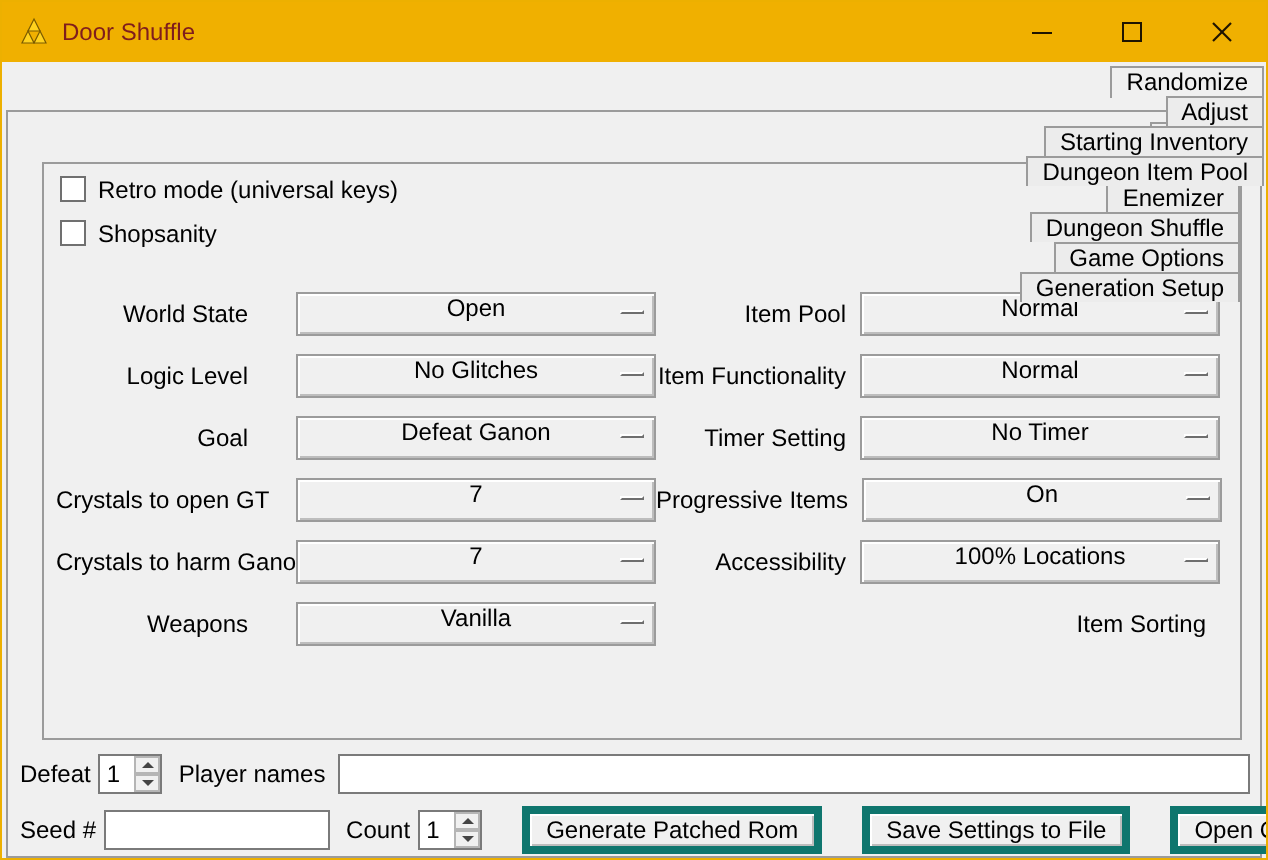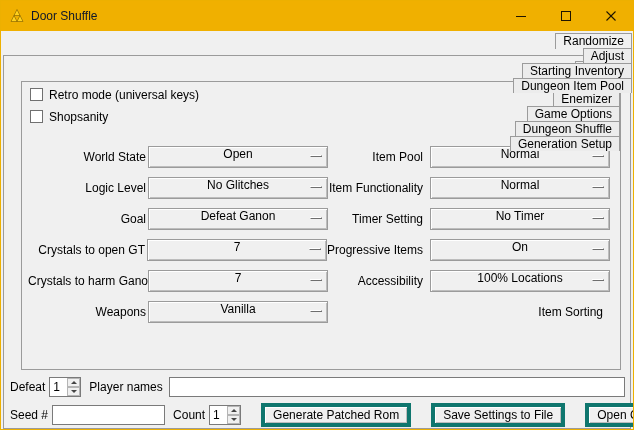--- a/index.html
+++ b/index.html
@@ -9,21 +9,21 @@
     font-family: "Liberation Sans", sans-serif;
     font-size: 12px; color: #000;
     background: #f0f0f0;
     border: 1px solid #edb000;
     position: relative;
     overflow: hidden;
   }
   
   .titlebar { height: 30px; background: #f0b000; display: flex; align-items: center; }
   .app-icon { width: 16px; height: 16px; margin: 0 6px 0 8px; flex: 0 0 auto; }
-  .title { font-size: 12px; color: #0f172a; white-space: nowrap; }
+  .title { font-size: 12px; color: #7f1d1d; white-space: nowrap; }
   .caption { margin-left: auto; display: flex; height: 100%; }
   .cap-btn { width: 45px; height: 100%; display: flex; align-items: center; justify-content: center; cursor: default; }
   
   .wbody { position: relative; height: 398px; background: #f0f0f0; }
   .tabs { display: flex; align-items: flex-end; position: relative; z-index: 5; font-size: 12px; flex-direction: column; }
   .outer-tabs { margin: 2px 0 0 3px; height: 20px; }
   .tab {
     display: flex; align-items: center;
     padding: 0 7px; height: 18px; white-space: nowrap;
     background: #ececec; border: 1px solid #9b9b9b; border-bottom: none;
@@ -37,21 +37,21 @@
   .inner-nb { position: absolute; left: 17px; right: 9px; top: 5px; }
   .inner-tabs { margin-left: 1px; height: 20px; }
   .inner-content { position: relative; border: 1px solid #9b9b9b; height: 289px; background: #f0f0f0; z-index: 1; }
   
   .checks { padding: 6px 0 0 8px; }
   .check-row { display: flex; align-items: flex-start; height: 22px; }
   .checkbox { width: 13px; height: 13px; background: #fff; border: 1px solid #707070; margin-right: 6px; flex: 0 0 auto; }
   
   .form { margin-top: 9px; }
   .form-row { display: flex; align-items: center; height: 31px; padding-left: 6px; padding-right: 10px; }
-  .flabel { width: 120px; text-align: right; padding-right: 2px; white-space: nowrap; }
+  .flabel { width: 120px; text-align: right; padding-right: 24px; white-space: nowrap; }
   .flabel-r { margin-left: auto; padding-right: 7px; white-space: nowrap; }
   .dd {
     position: relative; width: 180px; height: 22px; flex: 0 0 auto;
     background: #f0f0f0; border: 1px solid #9b9b9b;
     box-shadow: inset 1px 1px 0 #ffffff, inset -1px -1px 0 #bdbdbd;
     display: flex; justify-content: center; cursor: default;
   }
   .dd-ind {
     position: absolute; right: 5px; top: 8px; width: 12px; height: 2px;
     background: #f5f5f5; border: 1px solid; border-color: #ffffff #6e6e6e #6e6e6e #ffffff;
@@ -122,22 +122,22 @@
       <div class="tab">Dungeon Item Pool</div>
     </div>
 
     <div class="outer-content">
 
       <div class="inner-nb">
         <div class="tabs inner-tabs">
           <div class="tab selected">Items</div>
           <div class="tab">Entrances</div>
           <div class="tab">Enemizer</div>
+          <div class="tab">Dungeon Shuffle</div>
           <div class="tab">Game Options</div>
-          <div class="tab">Dungeon Shuffle</div>
           <div class="tab">Generation Setup</div>
         </div>
 
         <div class="inner-content">
 
           <div class="checks">
             <div class="check-row">
               <span class="checkbox"></span>
               <span>Retro mode (universal keys)</span>
             </div>

